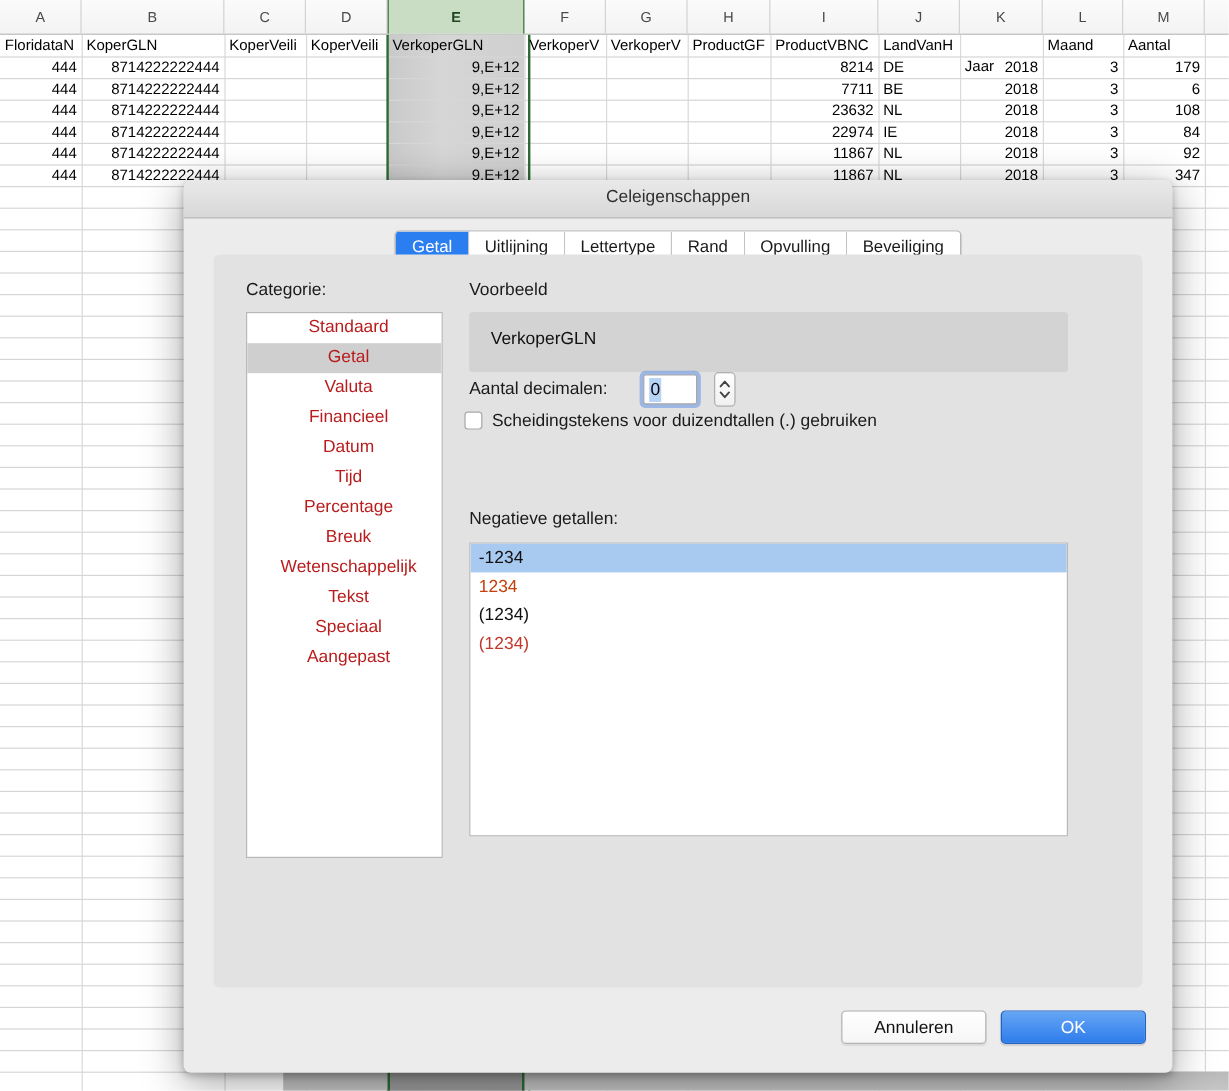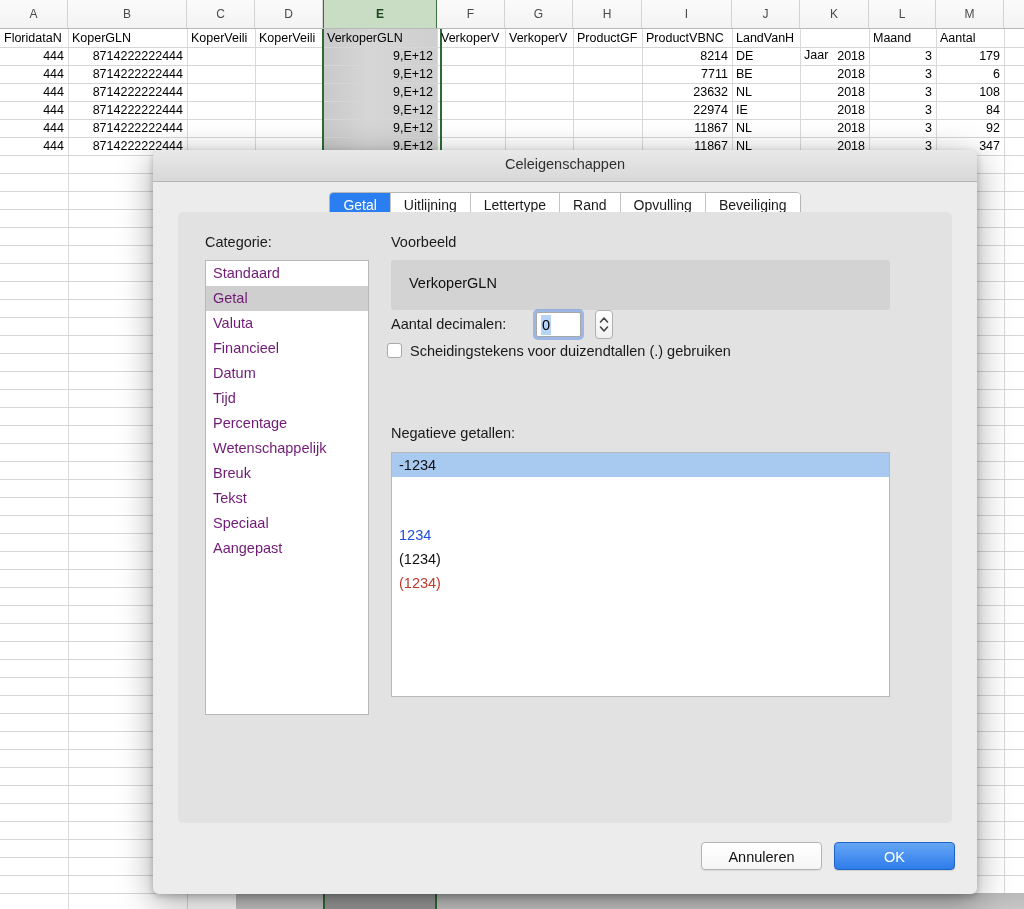--- a/index.html
+++ b/index.html
@@ -153,24 +153,25 @@
     position: absolute;
     left: 27px; top: 48px;
     width: 164px; height: 455px;
     background: #ffffff;
     border: 1px solid #b8b8b8;
     box-sizing: border-box;
     overflow: hidden;
   }
   .catitem {
     font-size: 14.5px;
-    color: #701a75;
+    color: #b91c1c;
     height: 25px; line-height: 25px;
     padding-left: 7px;
     white-space: nowrap;
+    text-align: center;
   }
   .catitem.sel { background: #cfcfcf; }
 
   
   .previewbox {
     position: absolute;
     left: 213px; top: 48px;
     width: 499px; height: 50px;
     background: #d3d3d3;
     border-radius: 3px;
@@ -444,22 +445,22 @@
       <div class="lbl" style="left:27px; top:22px;">Categorie:</div>
 
       <div class="catbox" id="catbox">
           <div class="catitem">Standaard</div>
           <div class="catitem sel">Getal</div>
           <div class="catitem">Valuta</div>
           <div class="catitem">Financieel</div>
           <div class="catitem">Datum</div>
           <div class="catitem">Tijd</div>
           <div class="catitem">Percentage</div>
+          <div class="catitem">Breuk</div>
           <div class="catitem">Wetenschappelijk</div>
-          <div class="catitem">Breuk</div>
           <div class="catitem">Tekst</div>
           <div class="catitem">Speciaal</div>
           <div class="catitem">Aangepast</div>
         </div>
 
       <div class="lbl" style="left:213px; top:22px;">Voorbeeld</div>
 
       <div class="previewbox">
         <div class="previewtext">VerkoperGLN</div>
       </div>
@@ -477,21 +478,21 @@
         </svg>
       </div>
 
       <div class="cbox"></div>
       <div class="lbl" style="left:232px; top:131px;">Scheidingstekens voor duizendtallen (.) gebruiken</div>
 
       <div class="lbl" style="left:213px; top:213px;">Negatieve getallen:</div>
 
       <div class="negbox" id="negbox">
           <div class="negitem sel" style="color: rgb(17, 17, 17);">-1234</div>
-          <div class="negitem" style="color: #1d4ed8; margin-top: 46px;">1234</div>
+          <div class="negitem" style="color: #c2410c;">1234</div>
           <div class="negitem" style="color: rgb(17, 17, 17);">(1234)</div>
           <div class="negitem" style="color: rgb(192, 57, 43);">(1234)</div>
         </div>
 
     </div>
 
     <div class="btn btn-cancel">Annuleren</div>
     <div class="btn btn-ok">OK</div>
 
   </div>

